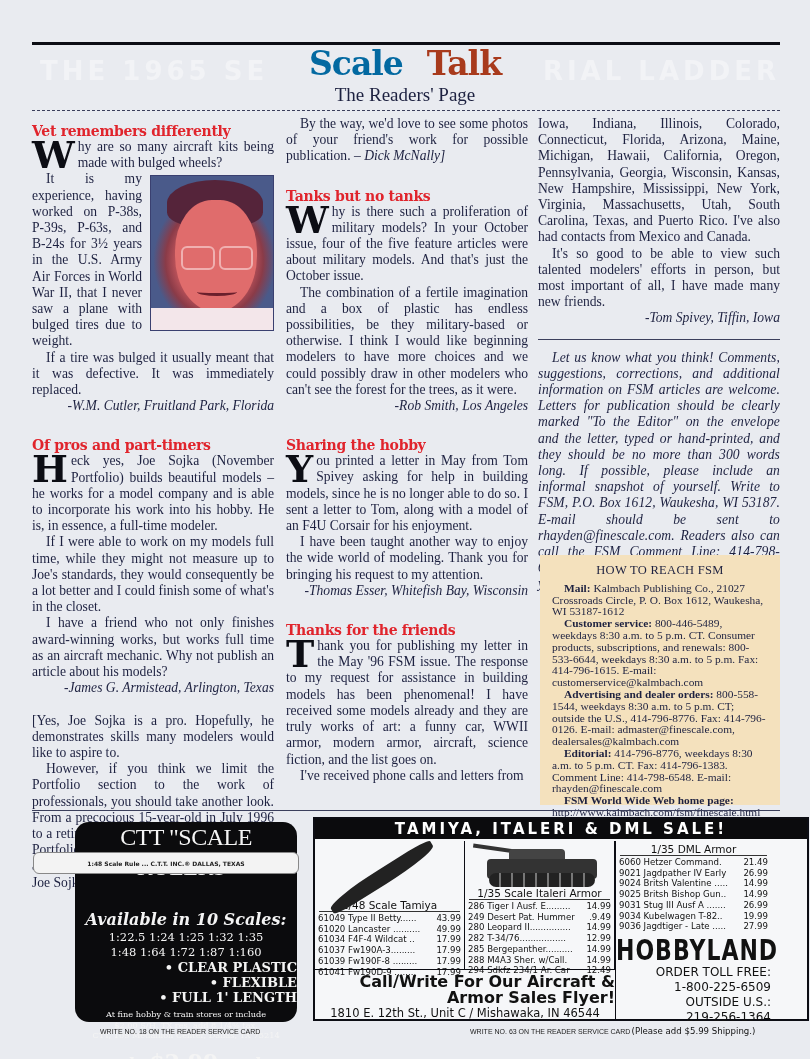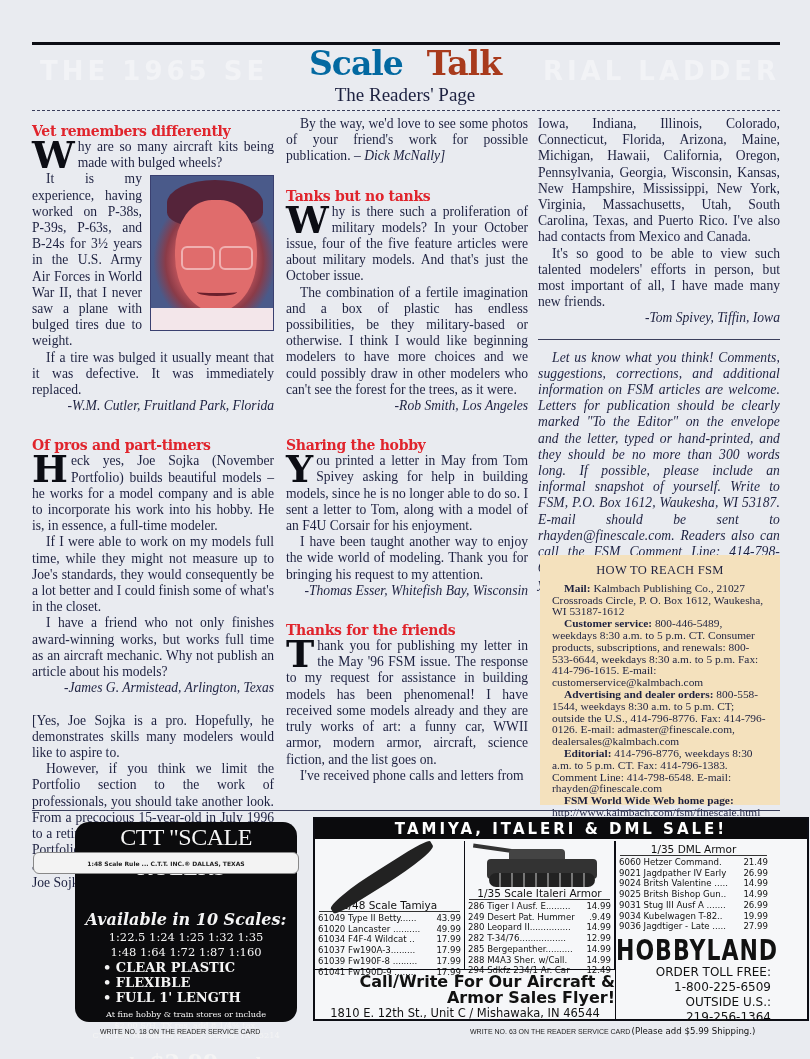--- a/index.html
+++ b/index.html
@@ -76,21 +76,21 @@
     font-family: "DejaVu Serif", serif;
   }
   .ctt .h { font-family: "Liberation Serif", serif; font-size: 24px; line-height: 30px; padding-top: 0; letter-spacing: -0.5px; }
   .ruler {
     position: absolute; left: -42px; top: 30px; width: 266px; height: 22px; background: #f3f3f3;
     border: 1px solid #888; border-radius: 6px; color: #222; font-family: "DejaVu Sans", sans-serif;
     font-size: 6px; line-height: 22px; text-align: center; font-weight: bold;
   }
   .ctt .avail { font-style: italic; font-size: 16px; margin-top: 28px; line-height: 20px; font-weight: bold; }
   .ctt .scales { font-size: 11.5px; line-height: 15px; font-weight: normal; }
-  .ctt .bul { text-align: left; padding-left: 28px; font-size: 13px; line-height: 15px; font-weight: bold; }
+  .ctt .bul { text-align: right; padding-left: 28px; font-size: 13px; line-height: 15px; font-weight: bold; }
   .ctt .small { font-size: 8.2px; line-height: 10.5px; margin-top: 4px; }
   .ctt .price { font-size: 16px; margin-top: 8px; }
   .ctt .price .big { font-size: 22px; font-weight: bold; margin: 0 6px; }
   .ctt .price i { font-style: italic; font-weight: bold; }
   .rsc { position: absolute; top: 1028px; font-family: "Liberation Sans", sans-serif; font-size: 7px; color: #222; }
 
   
   .hob {
     position: absolute; left: 313px; top: 817px; width: 496px; height: 204px;
     background: #f6f7f9; border: 2px solid #0c0d14; font-family: "DejaVu Sans", sans-serif; color: #111;

